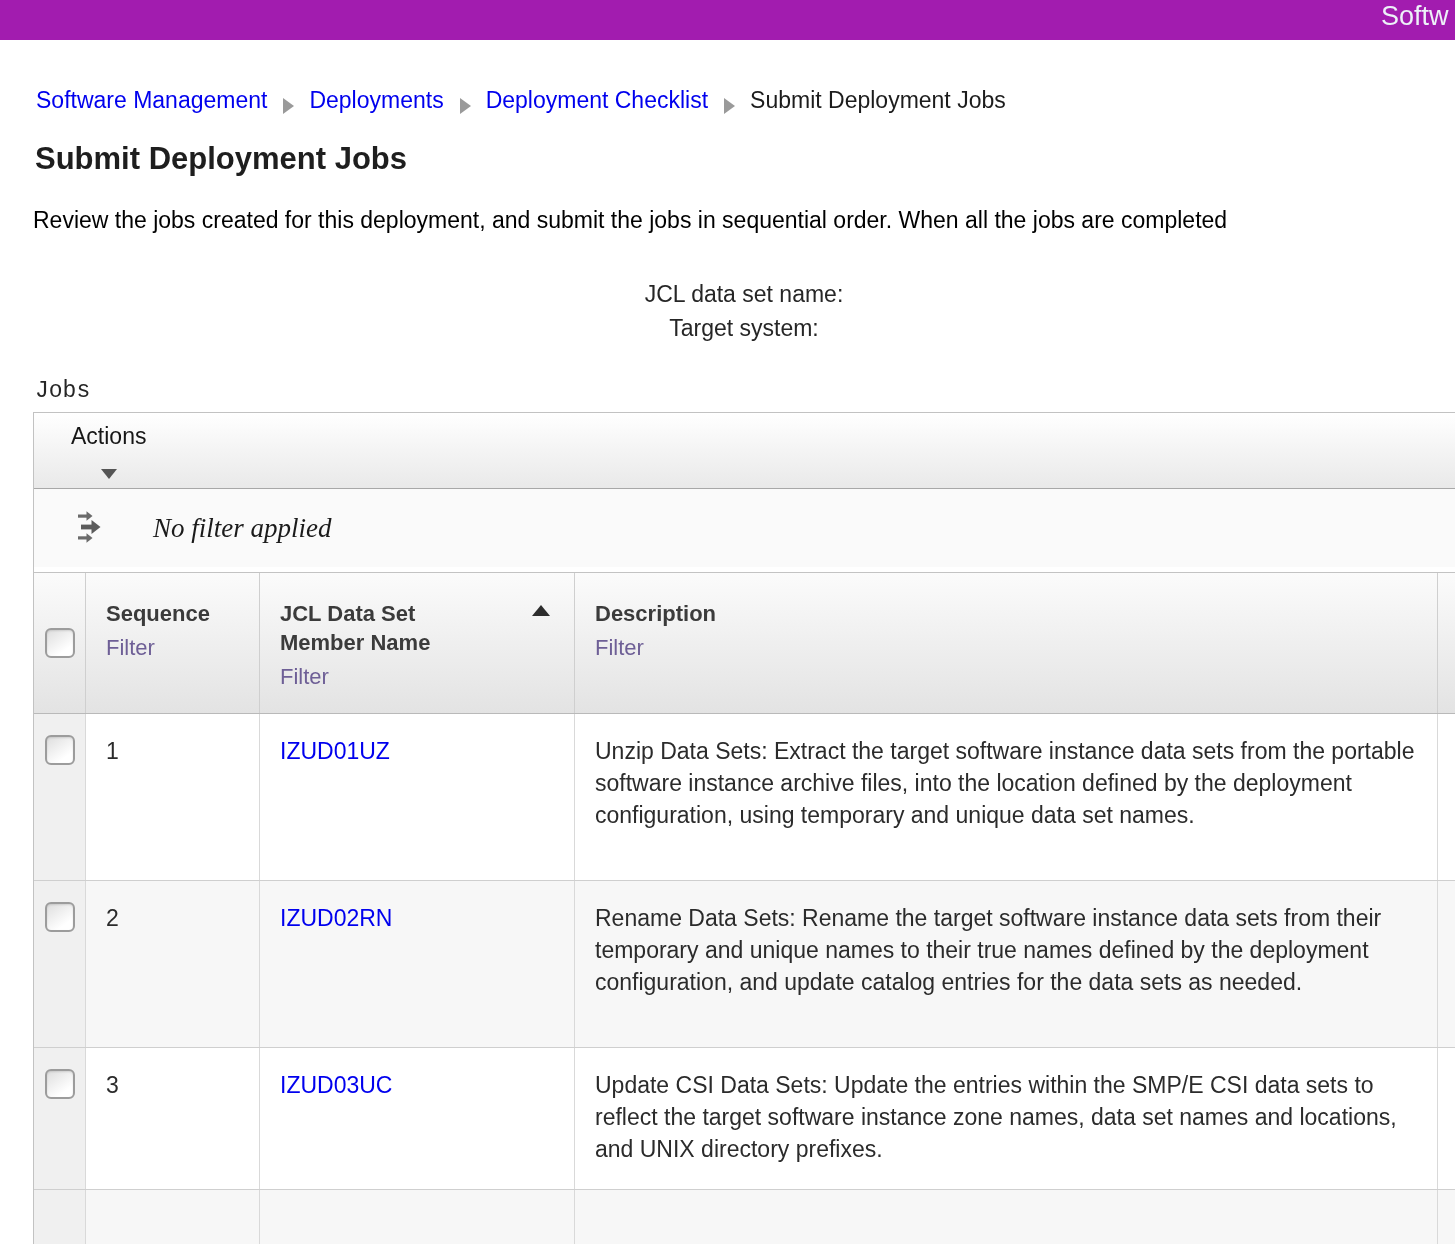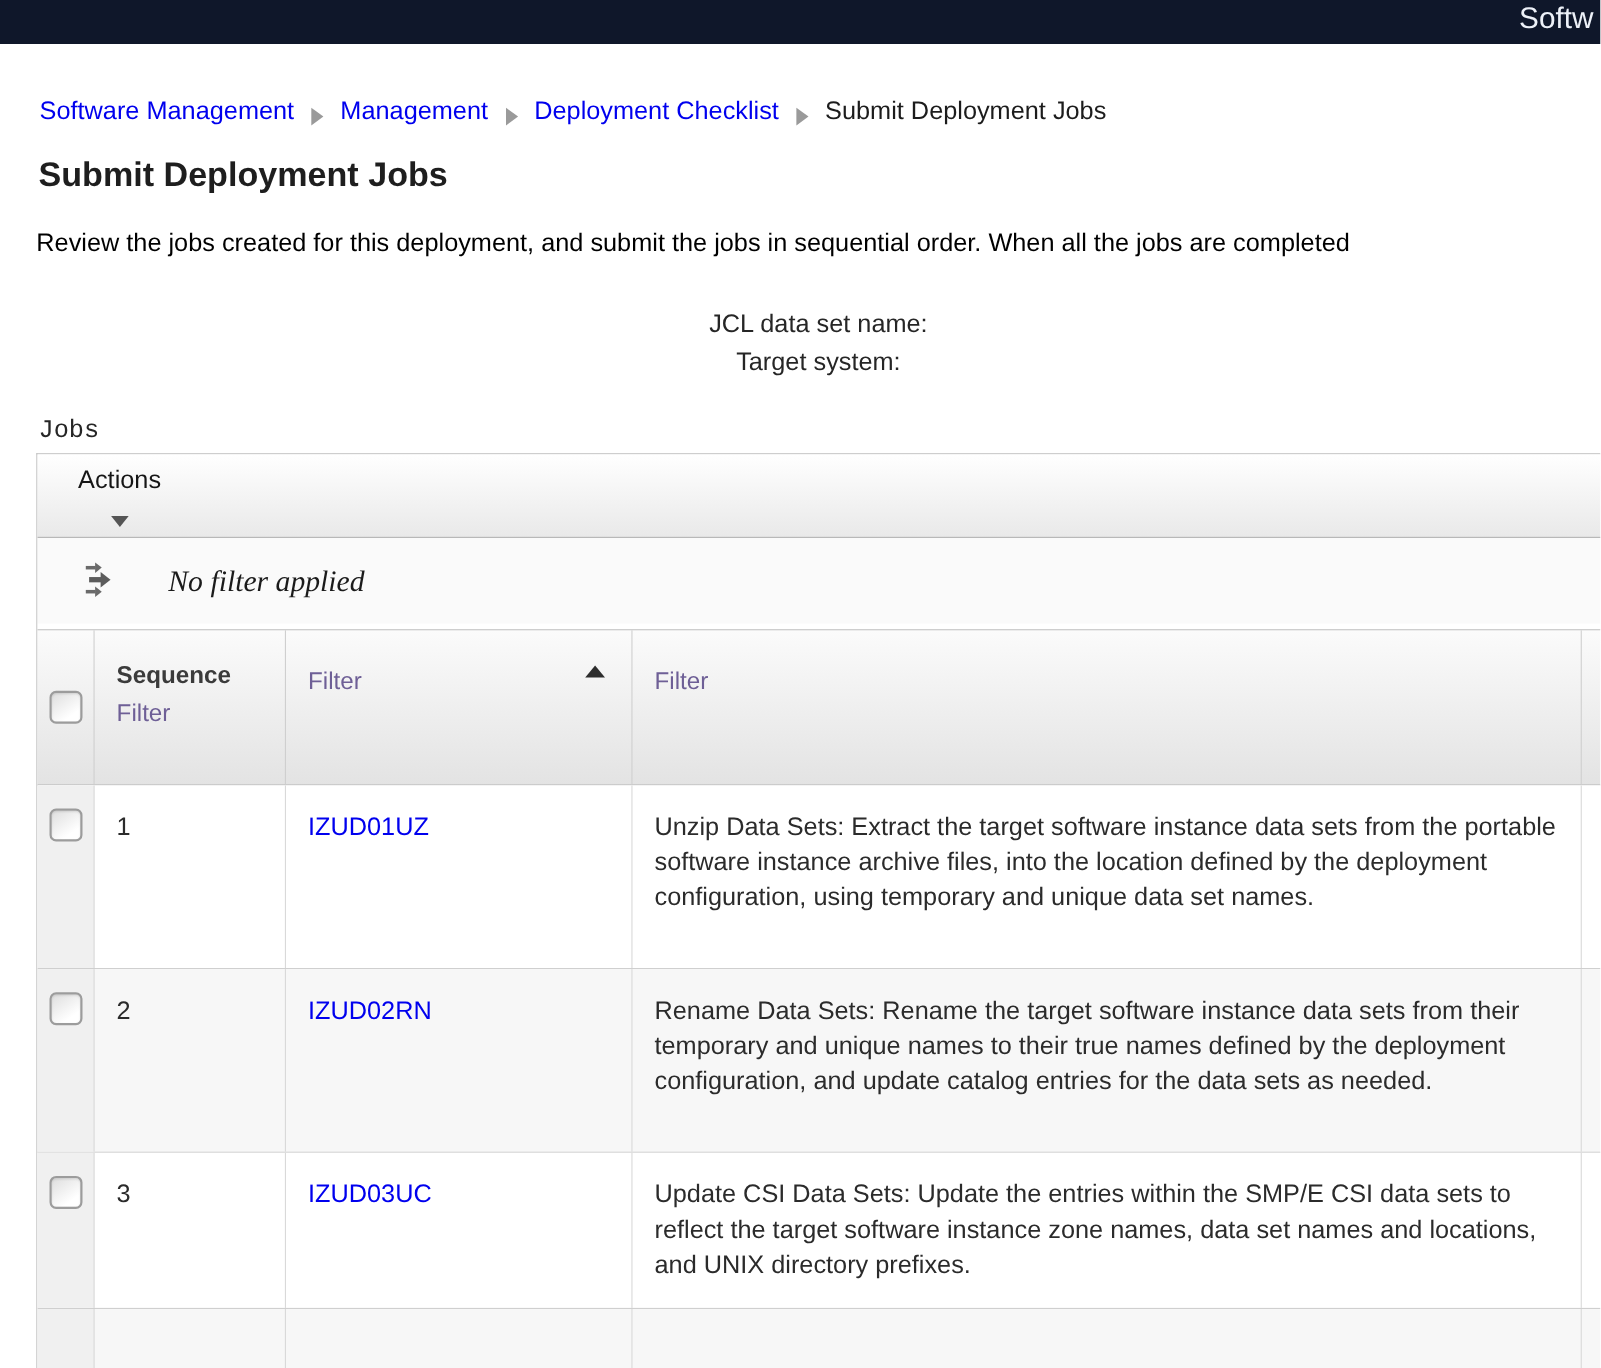--- a/index.html
+++ b/index.html
@@ -3,21 +3,21 @@
 <meta charset="utf-8">
 <style>
   * { margin:0; padding:0; box-sizing:border-box; }
   html,body { background:#ffffff; }
   body {
     width:1455px; height:1244px; overflow:hidden; position:relative;
     font-family:"Liberation Sans", sans-serif; color:#262626;
   }
 
   
-  .topbar { height:40px; background:#0f172a; position:relative; overflow:hidden; }
+  .topbar { height:40px; background:#a21caf; position:relative; overflow:hidden; }
   .topbar-title {
     position:absolute; left:1381px; top:1px; font-size:27px; color:#edf1f8;
     white-space:nowrap;
   }
 
   
   .breadcrumb {
     margin:47px 0 0 36px; display:flex; align-items:flex-end; font-size:23px;
   }
   .crumb-link { color:#0000ee; text-decoration:none; cursor:pointer; }
@@ -105,21 +105,21 @@
 </head>
 <body>
 
 <div class="topbar">
   <span class="topbar-title">Softw</span>
 </div>
 
 <nav class="breadcrumb">
   <a class="crumb-link">Software Management</a>
   <span class="crumb-sep"></span>
-  <a class="crumb-link">Management</a>
+  <a class="crumb-link">Deployments</a>
   <span class="crumb-sep"></span>
   <a class="crumb-link">Deployment Checklist</a>
   <span class="crumb-sep"></span>
   <span class="crumb-current">Submit Deployment Jobs</span>
 </nav>
 
 <h1 class="page-title">Submit Deployment Jobs</h1>
 <p class="intro">Review the jobs created for this deployment, and submit the jobs in sequential order. When all the jobs are completed</p>
 
 <div class="fields">
@@ -161,24 +161,26 @@
 
     <div class="grid thead">
       <div class="th-check">
         <span class="cb"></span>
       </div>
       <div class="th">
         <span class="th-label">Sequence</span>
         <a class="th-filter">Filter</a>
       </div>
       <div class="th member">
+        <span class="th-label">JCL Data Set Member Name</span>
         <a class="th-filter">Filter</a>
         <span class="sort-asc"></span>
       </div>
       <div class="th">
+        <span class="th-label">Description</span>
         <a class="th-filter">Filter</a>
       </div>
       <div class="th"></div>
     </div>
 
     <div class="grid row r1">
       <div class="td-check">
         <span class="cb"></span>
       </div>
       <div class="td">1</div>

